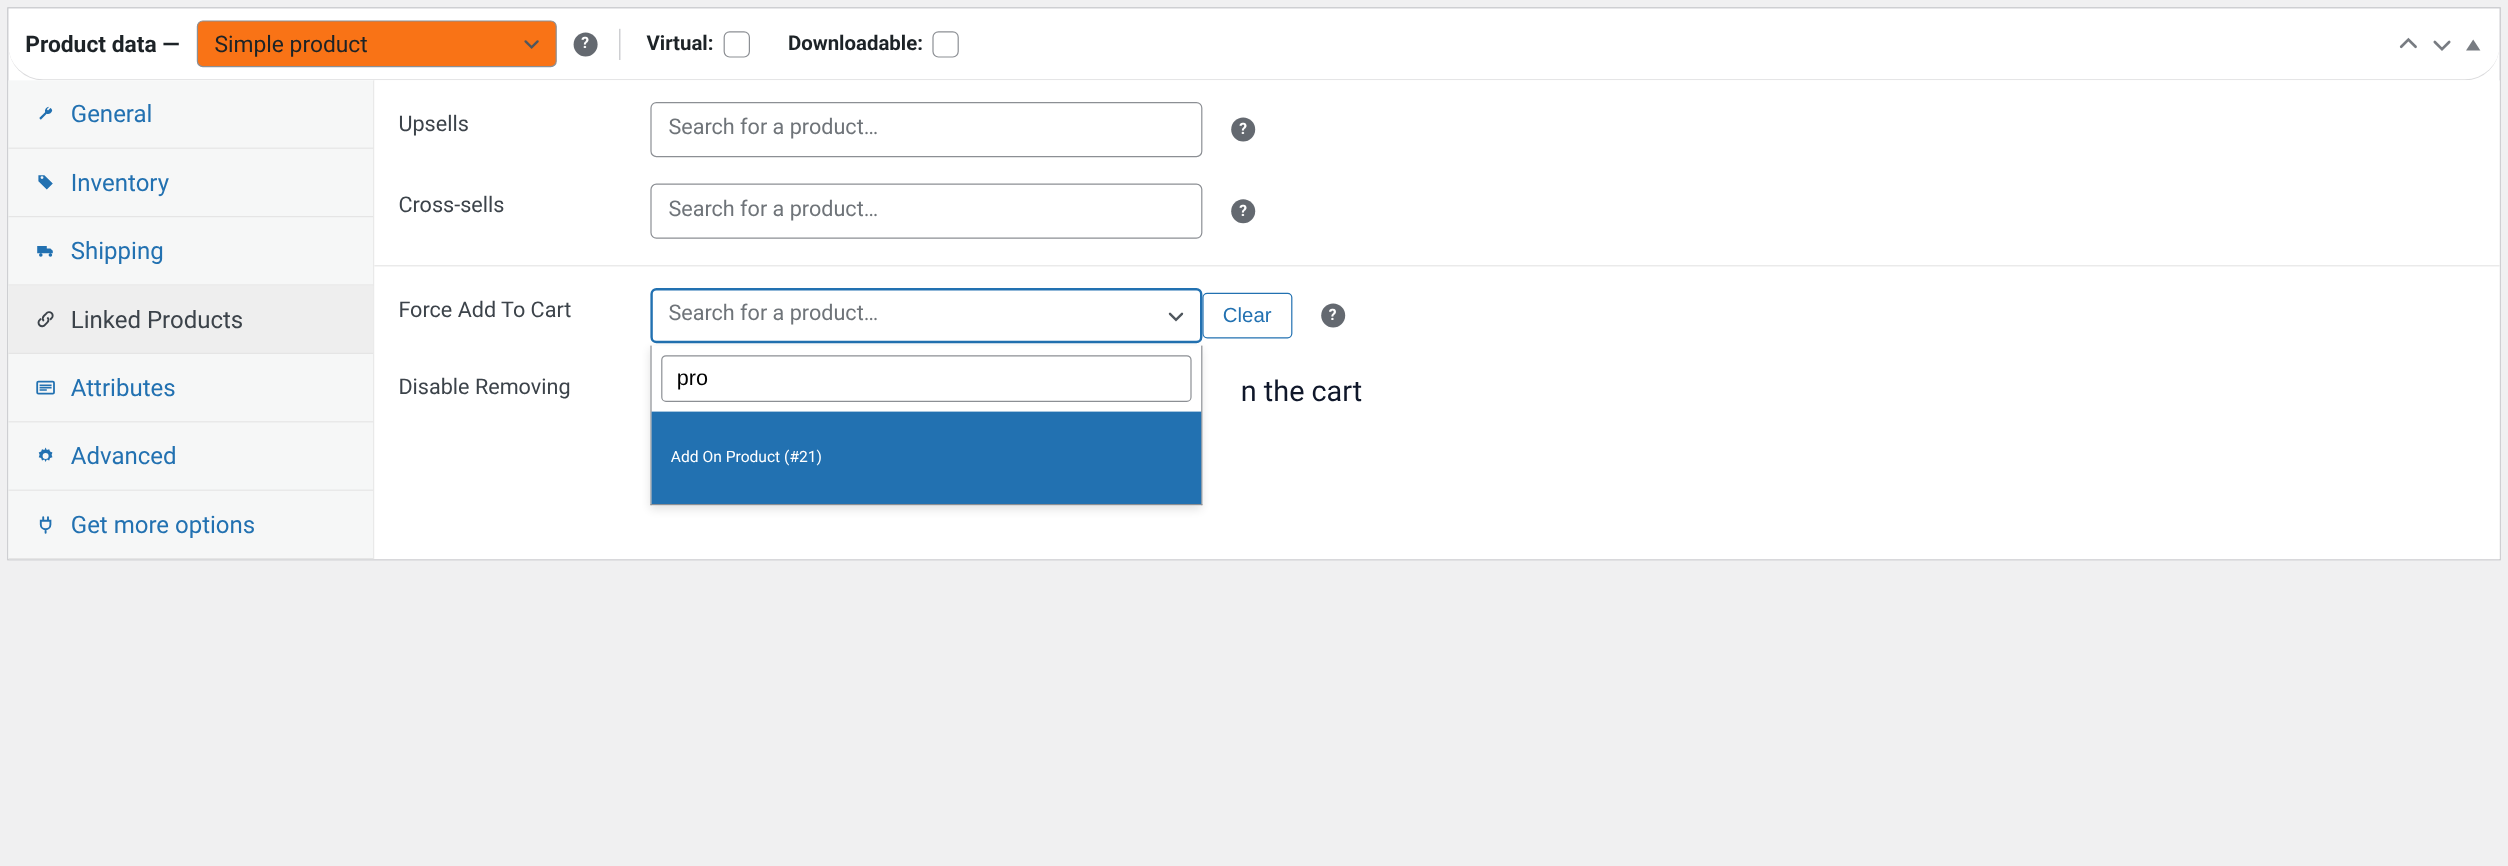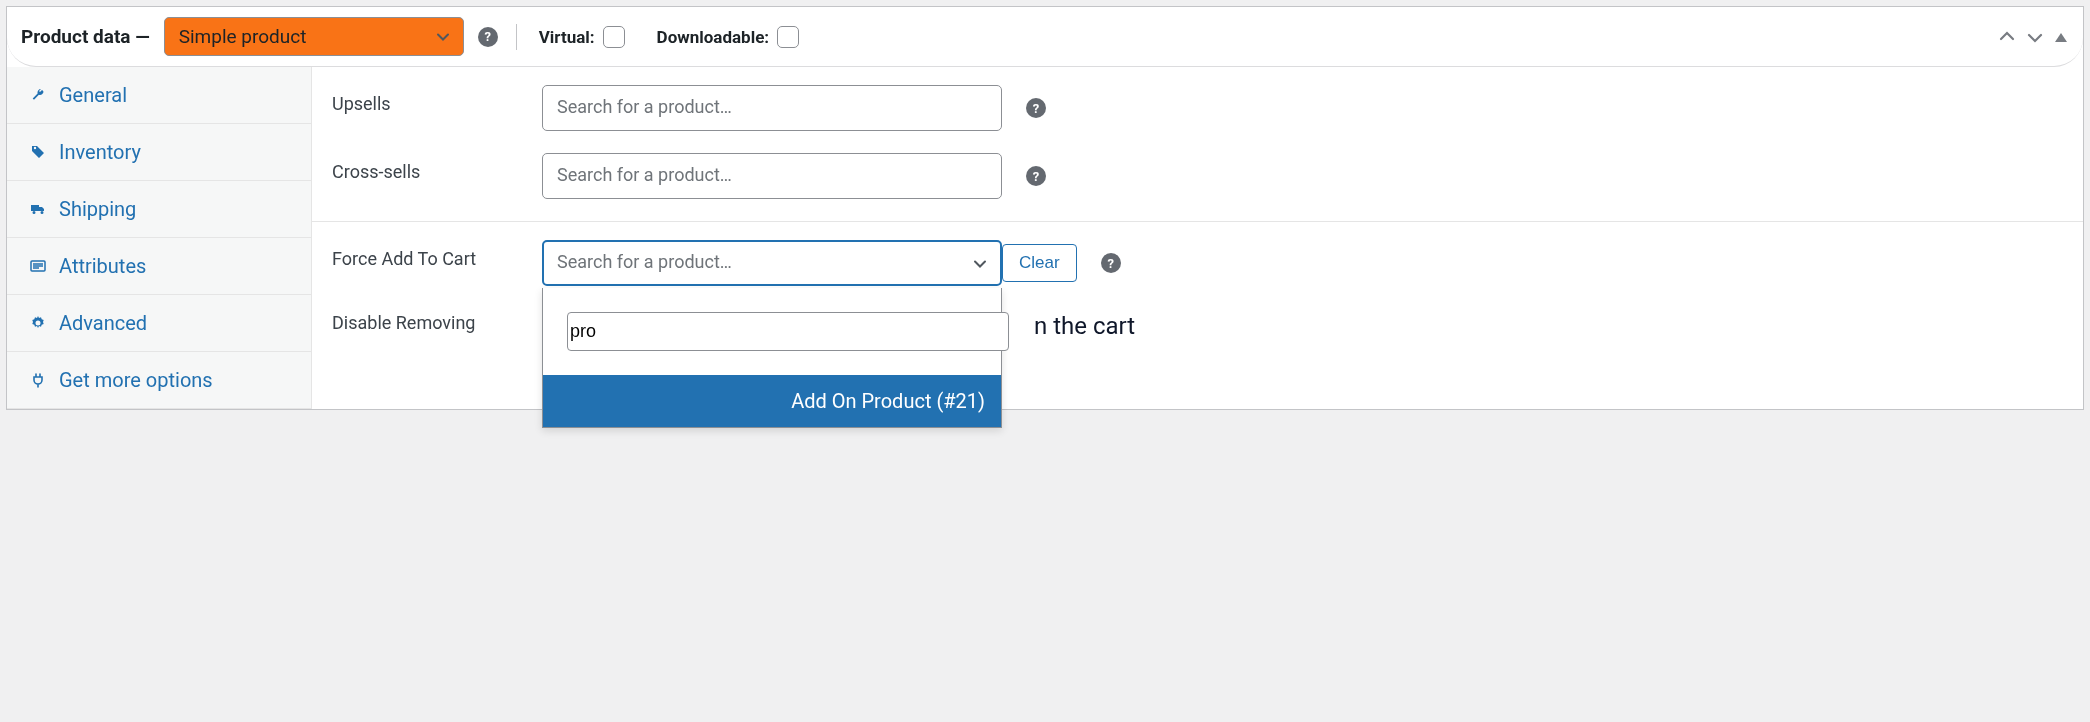--- a/index.html
+++ b/index.html
@@ -158,34 +158,33 @@
     top: 48px;
     width: 460px;
     background: #fff;
     border: 1px solid #8c8f94;
     border-top: none;
     box-shadow: 0 3px 8px rgba(0,0,0,0.12);
     z-index: 10;
   }
   .dropdown-panel input {
     width: calc(100% - 16px);
-    margin: 24px;
-    padding: 8px 2px;
+    margin: 8px;
+    padding: 8px 12px;
     border: 1px solid #8c8f94;
     border-radius: 4px;
     font-size: 18px;
     outline: none;
   }
   .dropdown-panel .result {
     background: #2271b1;
     color: #fff;
-    padding: 14px 16px;
-    font-size: 20px;
-    cursor: pointer;
-    text-align: right;
+    padding: 31px 16px;
+    font-size: 13px;
+    cursor: pointer;
   }
   .fcart-wrap { position: relative; width: 460px; }
   .tail-text { color: #0f172a; font-size: 24px; white-space: nowrap; }
   .row-disable .tail-text { padding-top: 8px; align-self: flex-start; margin-left: 0; }
   .row-disable-spacer { width: 460px; }
   .chev svg, .panel-controls svg { display:block; }
 </style>
 </head>
 <body>
 
@@ -249,20 +248,28 @@
           <span>Inventory</span>
         </div>
         <div class="sidebar-item">
           <span class="icon">
             <svg width="16" height="16" viewBox="0 0 16 16">
               <path d="M1 4h8v6H1zM9 6h3l2 2v2h-5zM4 13a1.5 1.5 0 1 0 0-3 1.5 1.5 0 0 0 0 3zm8 0a1.5 1.5 0 1 0 0-3 1.5 1.5 0 0 0 0 3z" fill="currentColor"></path>
             </svg>
           </span>
           <span>Shipping</span>
         </div>
+        <div class="sidebar-item active">
+          <span class="icon">
+            <svg width="16" height="16" viewBox="0 0 16 16">
+              <path d="M6.5 9.5a3 3 0 0 1 0-4.2l2-2a3 3 0 1 1 4.2 4.2l-1 1M9.5 6.5a3 3 0 0 1 0 4.2l-2 2a3 3 0 1 1-4.2-4.2l1-1" stroke="currentColor" stroke-width="1.6" fill="none"></path>
+            </svg>
+          </span>
+          <span>Linked Products</span>
+        </div>
         <div class="sidebar-item">
           <span class="icon">
             <svg width="16" height="16" viewBox="0 0 16 16">
               <rect x="1" y="3" width="14" height="10" rx="1" fill="none" stroke="currentColor" stroke-width="1.5"></rect>
               <path d="M3 6h10M3 8h10M3 10h6" stroke="currentColor" stroke-width="1.3"></path>
             </svg>
           </span>
           <span>Attributes</span>
         </div>
         <div class="sidebar-item">

